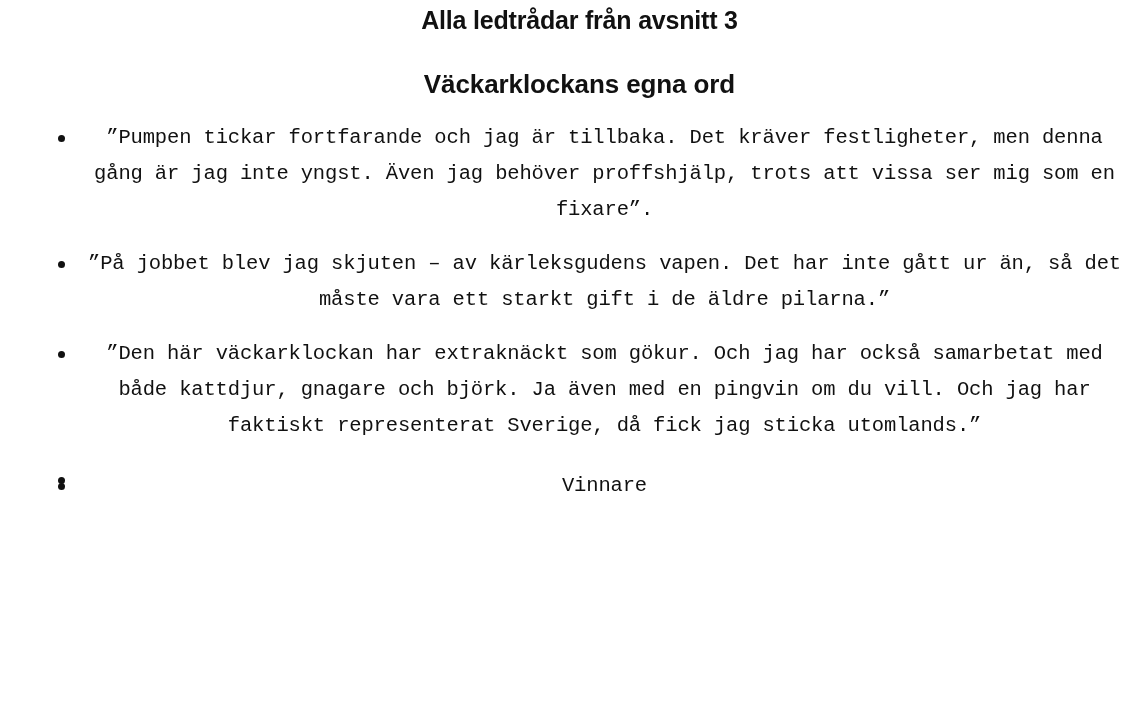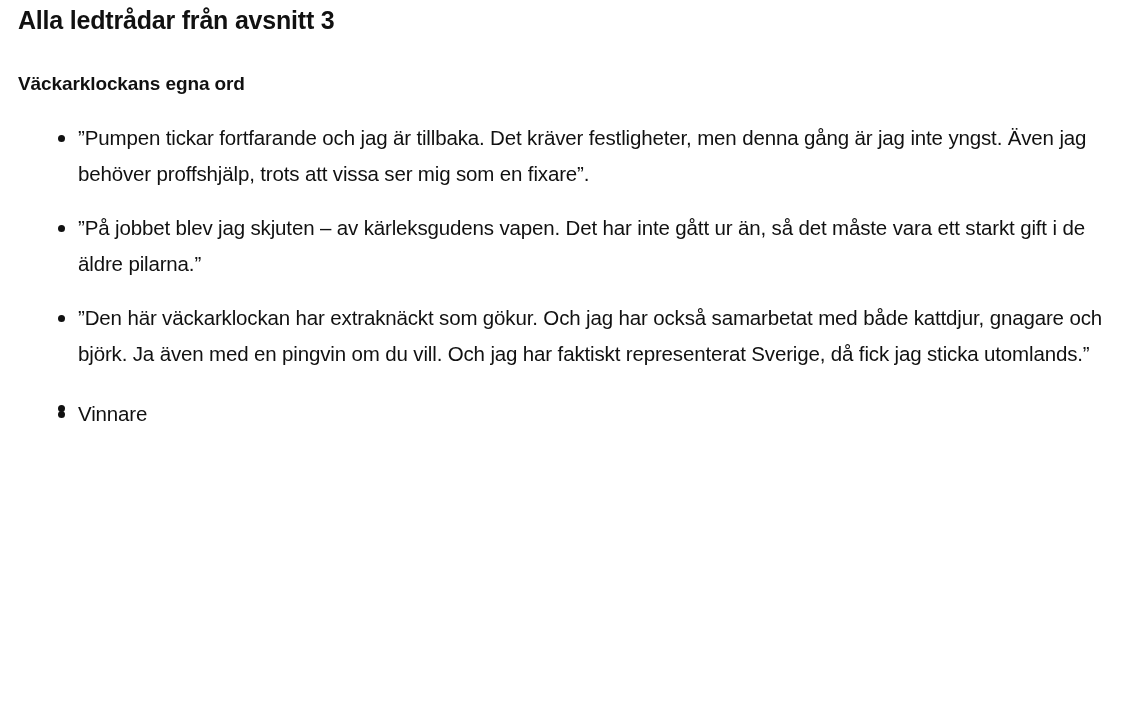--- a/index.html
+++ b/index.html
@@ -10,33 +10,34 @@
     body {
       width: 1141px;
       height: 709px;
       overflow: hidden;
       font-family: "Liberation Sans", "DejaVu Sans", sans-serif;
       color: #111111;
     }
     .article {
       position: relative;
       padding: 0 0 0 18px;
+      text-align: center;
     }
     .page-title {
       margin: 0;
       padding-top: 4px;
       font-size: 25px;
       line-height: 32px;
       font-weight: bold;
       letter-spacing: -0.2px;
       color: #111111;
     }
     .section-heading {
       margin: 0;
-      font-size: 19px;
+      font-size: 26px;
       line-height: 26px;
       font-weight: bold;
       color: #111111;
       letter-spacing: -0.1px;
     }
     .section-heading.first {
       margin-top: 35px;
     }
     .section-heading.second {
       margin-top: 27px;
@@ -54,20 +55,21 @@
     }
     .clue-item {
       position: relative;
       padding-left: 60px;
       padding-right: 10px;
       font-size: 20.5px;
       line-height: 36px;
       letter-spacing: -0.15px;
       color: #111111;
       margin-bottom: 18px;
+      font-family: Liberation Mono, monospace;
     }
     .clue-item:last-child {
       margin-bottom: 0;
     }
     .bullet {
       position: absolute;
       left: 40px;
       top: 15px;
       width: 7px;
       height: 7px;

